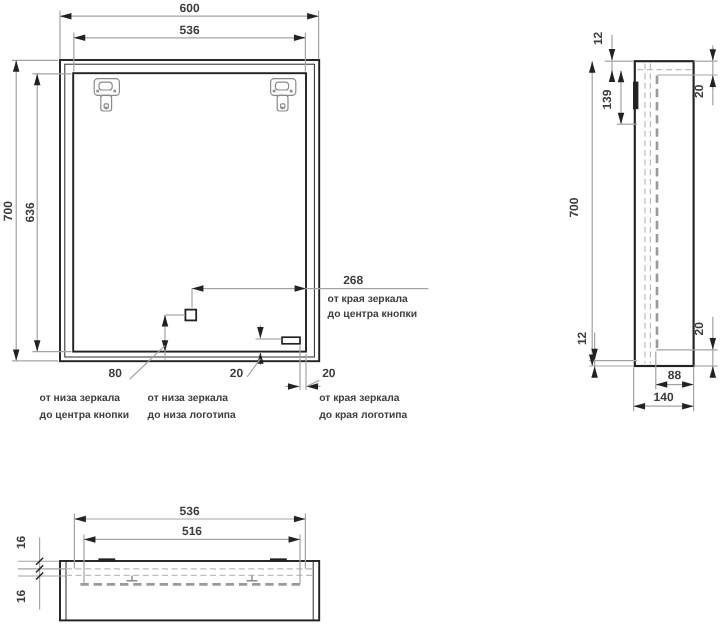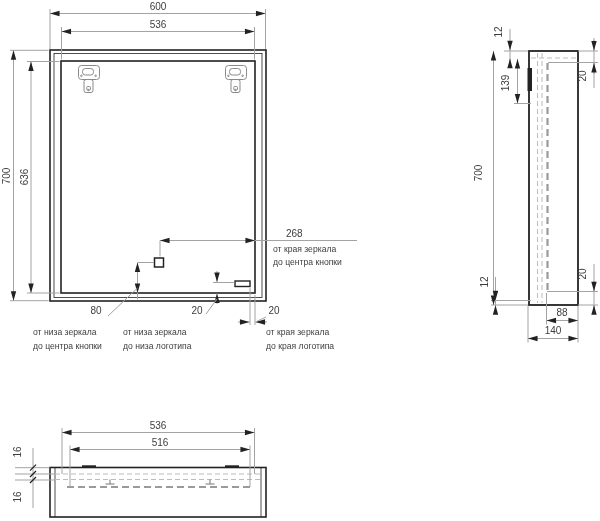--- a/index.html
+++ b/index.html
@@ -1,17 +1,17 @@
 <!DOCTYPE html>
 <html><head>
 <meta charset="utf-8">
 <style>
   html,body{margin:0;padding:0;background:#fff;}
   .sheet{position:relative;width:600px;height:521px;background:#ffffff;overflow:hidden;
-         font-family:"Liberation Sans",sans-serif;}
+         font-family:"Liberation Sans",sans-serif;font-weight:bold;}
   svg{display:block;}
   text{fill:#3d3d3d;font-family:"Liberation Sans",sans-serif;}
   .dimnum{font-size:10px;}
   .note{font-size:8.6px;}
   .ink{stroke:#222;fill:none;}
   .dim{stroke:#a3a3a3;stroke-width:1;fill:none;}
   .dash-light{stroke:#bcbcbc;stroke-width:1;fill:none;stroke-dasharray:5 3;}
   .dash-thick{stroke:#9a9a9a;stroke-width:2.2;fill:none;stroke-dasharray:7 4;}
   .bracket{stroke:#8a8a8a;stroke-width:1;fill:none;}
   .tick{stroke:#222;stroke-width:1.2;}

